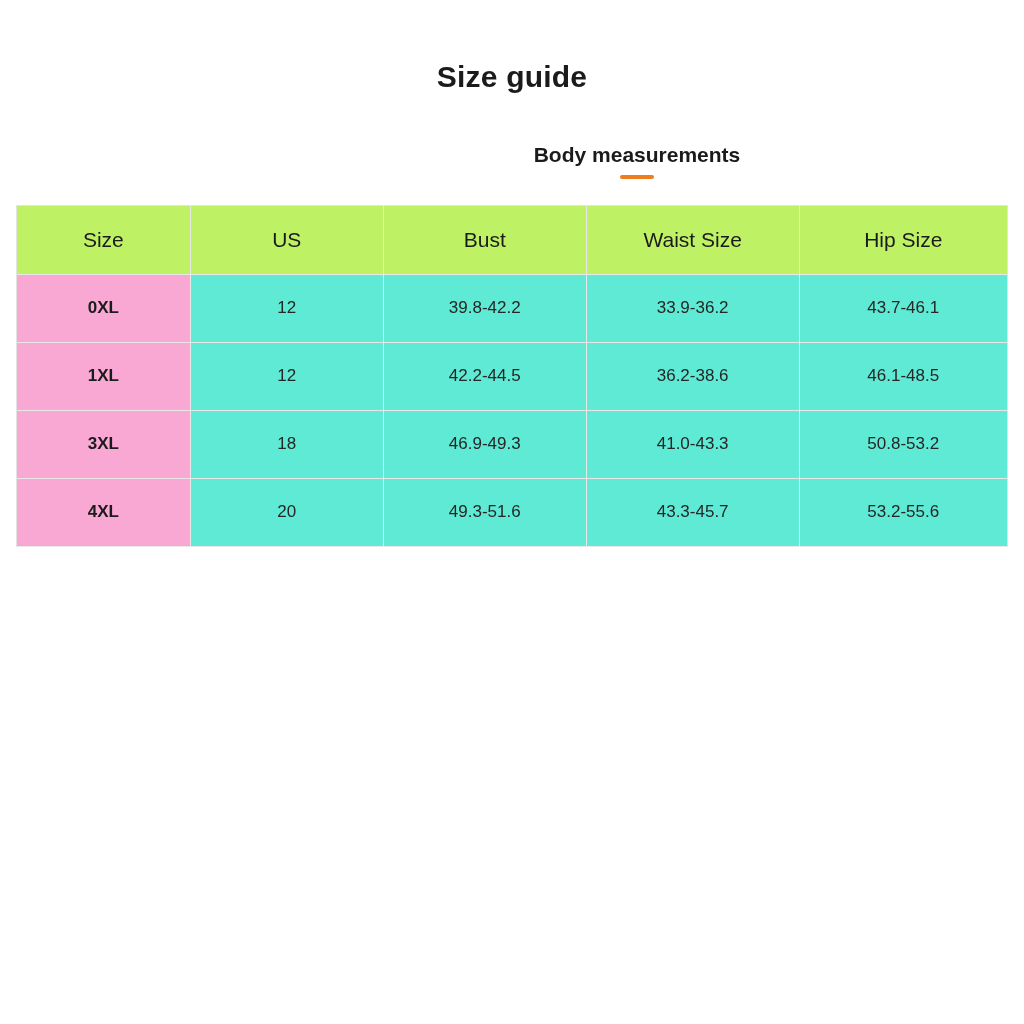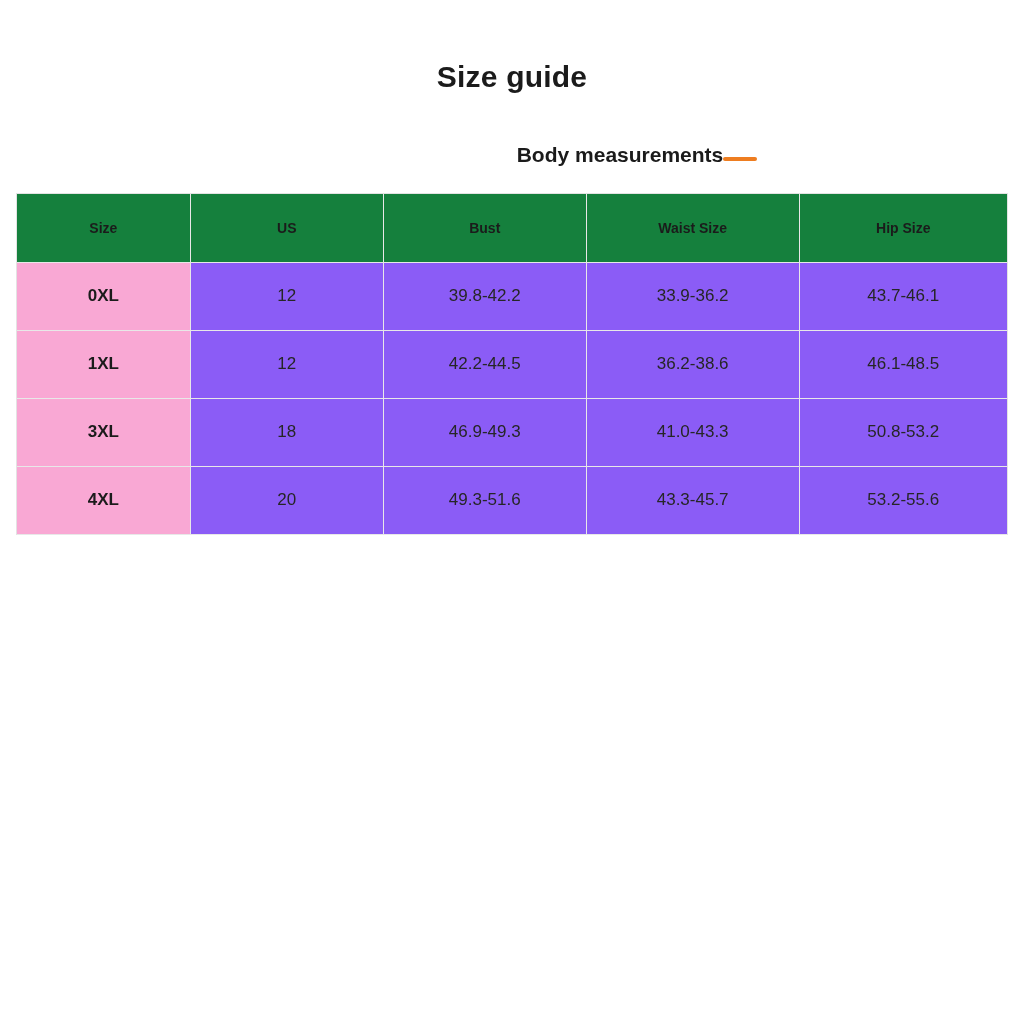--- a/index.html
+++ b/index.html
@@ -30,21 +30,21 @@
     padding-top: 60px;
   }
   .subtitle-wrap {
     display: flex;
     justify-content: center;
     margin-top: 48px;
     padding-left: 250px;
   }
   .subtitle-block {
     display: inline-flex;
-    flex-direction: row;
+    flex-direction: column;
     align-items: center;
   }
   .subtitle {
     font-size: 21px;
     font-weight: 600;
     color: #1b1b1b;
     line-height: 1.2;
   }
   .subtitle-underline {
     margin-top: 8px;
@@ -74,32 +74,32 @@
     height: 68px;
     padding: 0 6px;
     box-sizing: border-box;
     font-weight: normal;
   }
   table.size-table th:last-child,
   table.size-table td:last-child {
     border-right: none;
   }
   table.size-table thead th {
-    background: #15803d;
-    font-weight: 700;
-    font-size: 14px;
+    background: #bef264;
+    font-weight: 400;
+    font-size: 21px;
     color: #1b1b1b;
   }
   table.size-table tbody td.size-col {
     font-weight: bold;
     background: #f9a8d4;
     color: #1b1b1b;
   }
   table.size-table tbody td {
-    background: #8b5cf6;
+    background: #5eead4;
   }
   col.c-size { width: 17.5%; }
   col.c-us { width: 19.5%; }
   col.c-bust { width: 20.5%; }
   col.c-waist { width: 21.5%; }
   col.c-hip { width: 21%; }
 </style>
 </head>
 <body>
 

